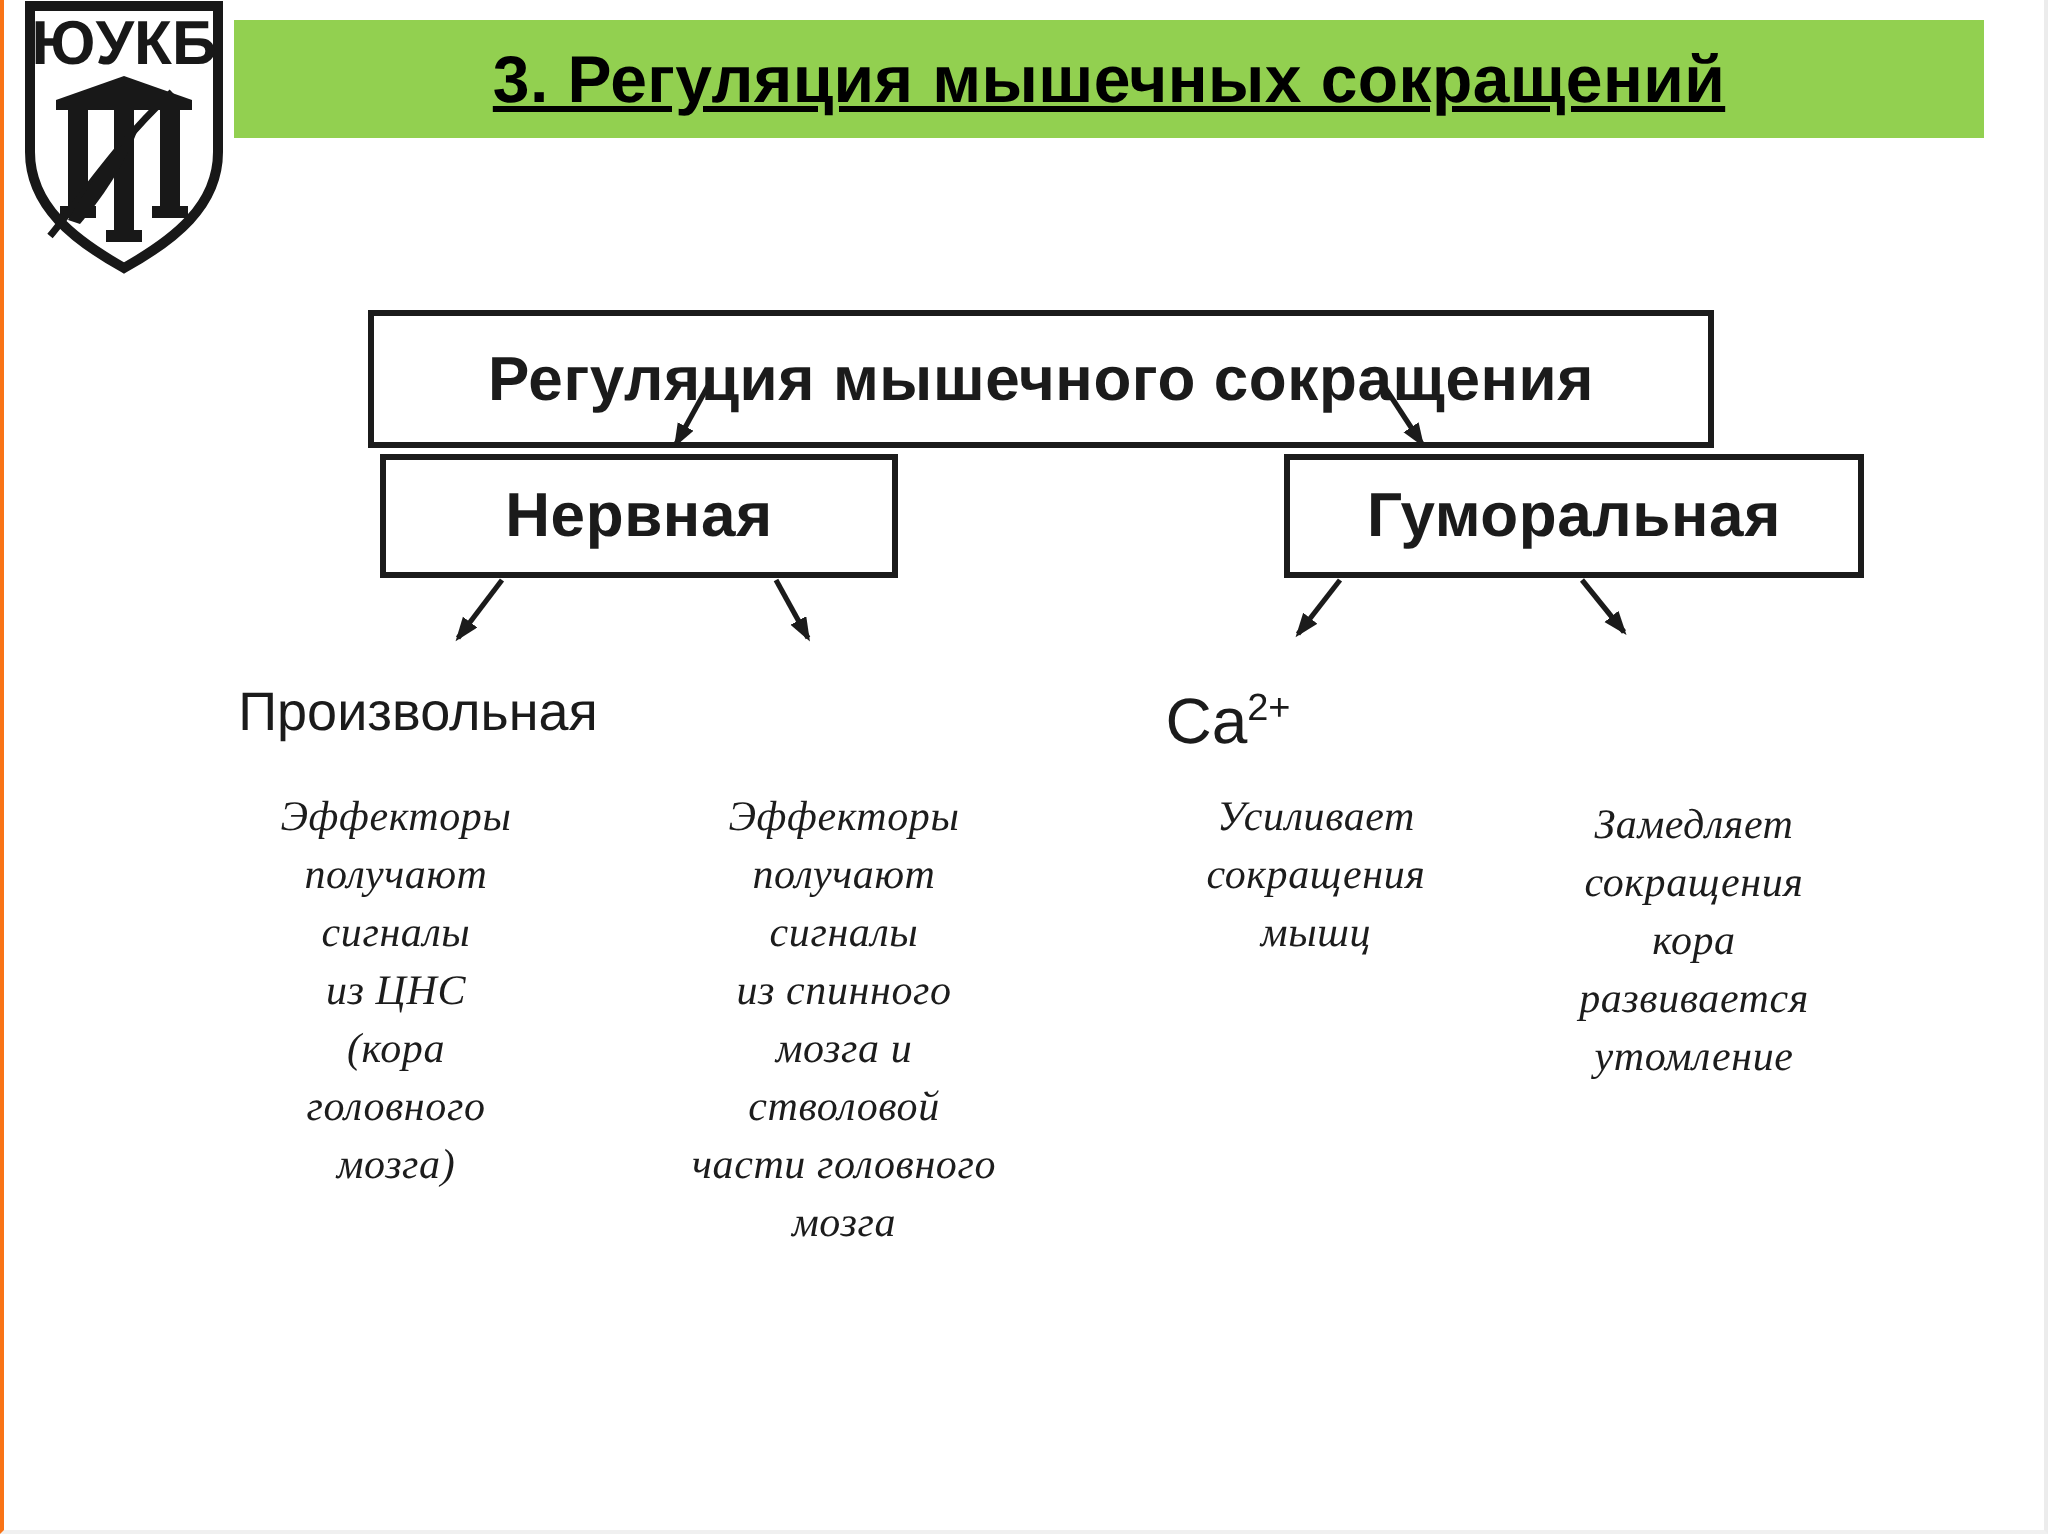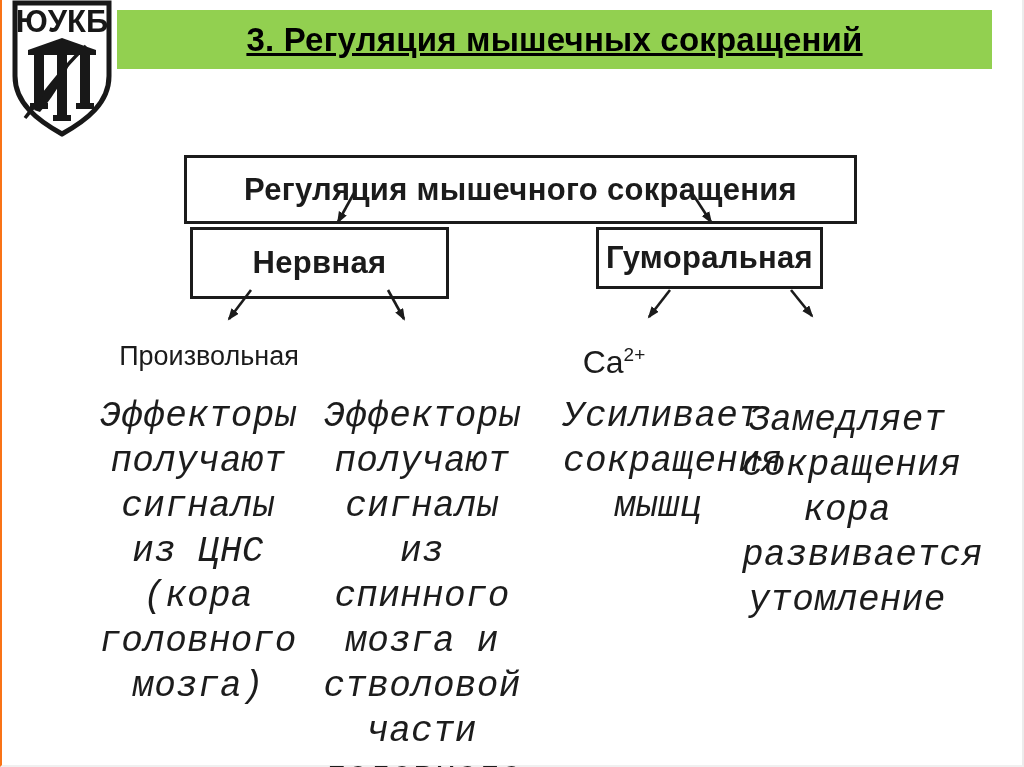--- a/index.html
+++ b/index.html
@@ -33,44 +33,44 @@
     position: absolute; left: 8px; top: 0; width: 104px; height: 140px;
   }
   
   .dbox {
     position: absolute;
     border: 3px solid #1b1b1b;
     background: #fff;
     display: flex; align-items: center; justify-content: center;
   }
   .dbox-main { left: 182px; top: 123px; width: 673px; height: 69px; margin-top: 32px; }
-  .dbox-nerv { left: 188px; top: 227px; width: 259px; height: 72px; text-align: right; }
-  .dbox-gumo { left: 594px; top: 227px; width: 227px; height: 62px; }
+  .dbox-nerv { left: 188px; top: 227px; width: 259px; height: 62px; text-align: right; }
+  .dbox-gumo { left: 640px; top: 227px; width: 290px; height: 62px; }
   .dbox-label { font-size: 31px; font-weight: bold; letter-spacing: 0.3px; }
   
   .leaf-title {
     position: absolute;
     font-size: 27px; font-weight: normal;
     text-align: center;
     transform: translateX(-50%);
     white-space: pre-line;
     line-height: 31px;
   }
   .lt-proiz  { left: 207px; top: 341px; }
   .lt-neproz { left: 420px; top: 341px; }
   .lt-lactic { left: 845px; top: 329px; }
   .lt-ca     { left: 612px; top: 339px; font-size: 32px; }
   .lt-ca sup { font-size: 19px; vertical-align: super; }
   
   .leaf-desc {
     position: absolute;
-    font-family: Liberation Mono, monospace;
+    font-family: Liberation Serif, serif;
     font-style: italic;
-    font-size: 36px;
-    line-height: 45px;
+    font-size: 21px;
+    line-height: 29px;
     text-align: center;
     transform: translateX(-50%);
     white-space: pre-line;
     color: #1c1c1c;
     letter-spacing: 0.3px;
   }
   .ld-1 { left: 196px; top: 394px; width: 210px; }
   .ld-2 { left: 420px; top: 394px; width: 230px; }
   .ld-3 { left: 656px; top: 394px; width: 190px; }
   .ld-4 { left: 845px; top: 398px; width: 210px; }

